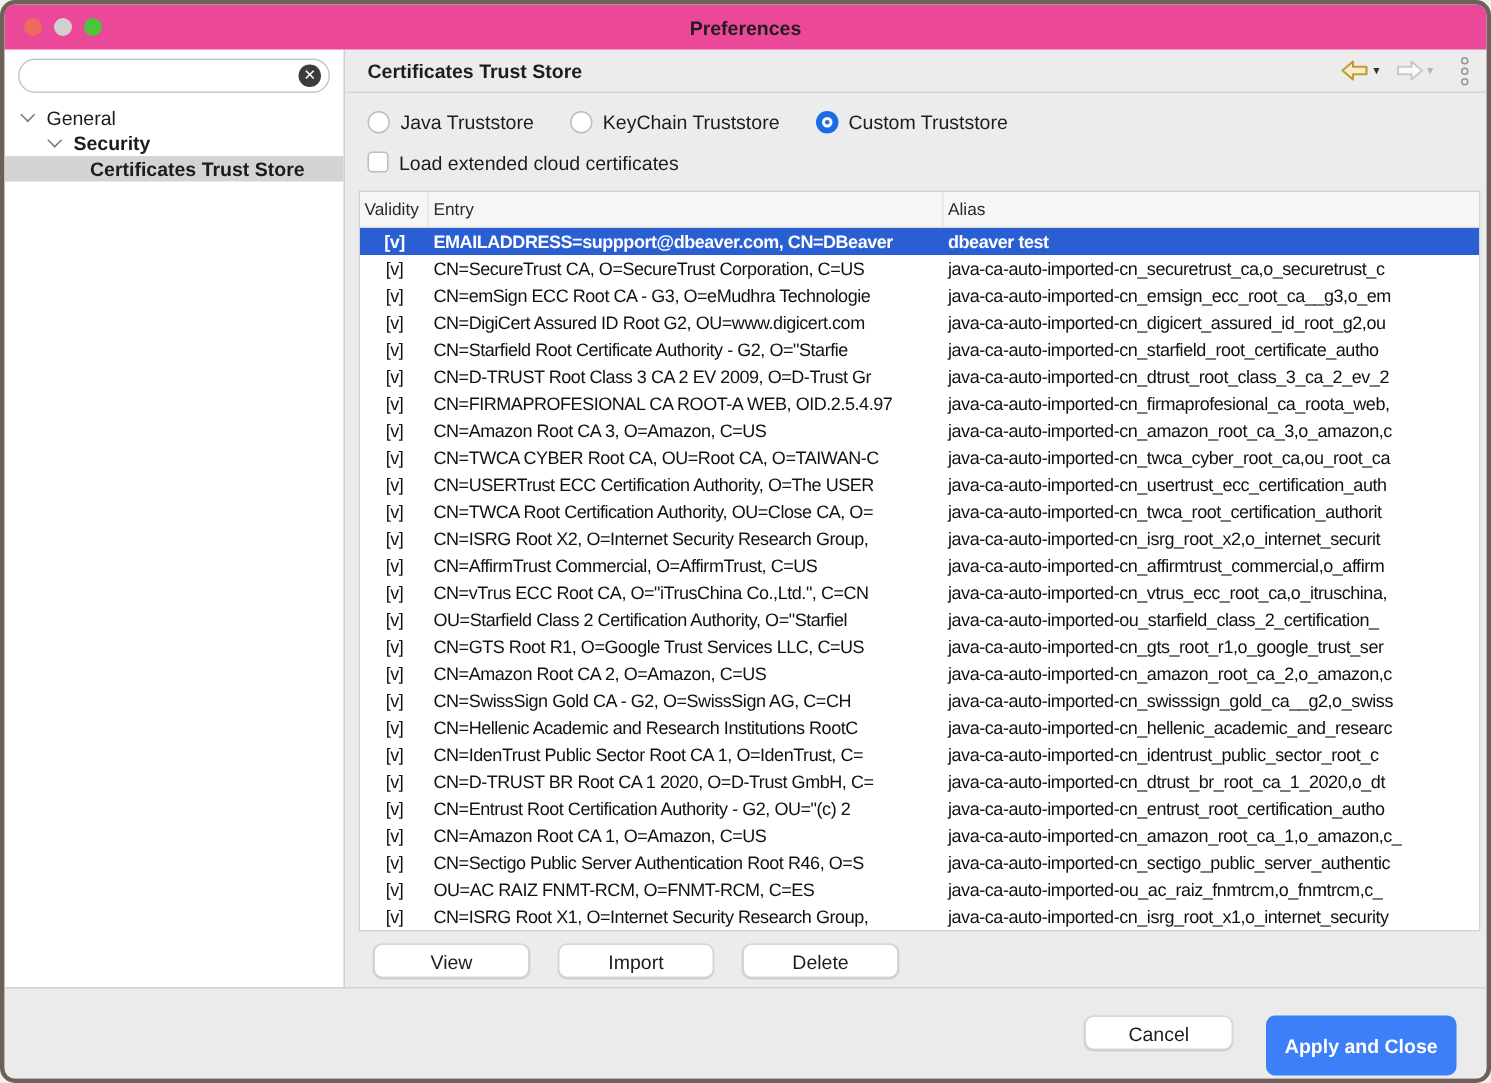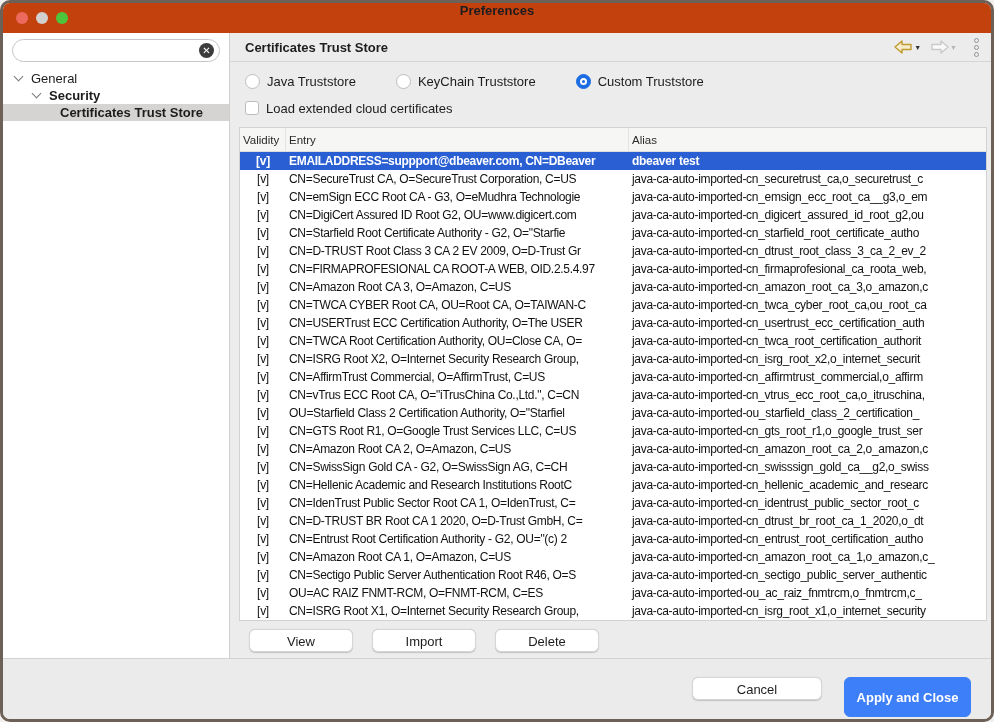--- a/index.html
+++ b/index.html
@@ -1,22 +1,22 @@
 <!DOCTYPE html>
 <html><head>
 <meta charset="utf-8">
 <style>
   html,body{margin:0;padding:0;width:994px;height:722px;background:#f2f0ee;
     font-family:"Liberation Sans","DejaVu Sans",sans-serif;-webkit-font-smoothing:antialiased;}
   *{box-sizing:border-box;}
   .window{position:absolute;inset:0;border:3px solid #6d6057;border-radius:10px;
     overflow:hidden;background:#ececec;display:flex;flex-direction:column;}
   
-  .titlebar{height:30px;flex:0 0 30px;background:#c2410c;position:relative;
-    display:flex;justify-content:center;}
+  .titlebar{height:30px;flex:0 0 30px;background:#ec4899;position:relative;
+    display:flex;align-items:center;justify-content:center;}
   .lights{position:absolute;left:13px;top:9px;display:flex;gap:8px;}
   .light{width:12px;height:12px;border-radius:50%;}
   .light.red{background:#ed6a5e;}
   .light.gray{background:#d2d0cf;}
   .light.green{background:#4ec43d;}
   .win-title{font-size:13px;font-weight:bold;color:#1d1d1f;}
   
   .body{flex:1;display:flex;min-height:0;}
   .sidebar{width:227px;flex:0 0 227px;background:#ffffff;border-right:1px solid #cfcfcf;
     padding-top:6px;}
@@ -39,21 +39,21 @@
   .main-header{height:29px;flex:0 0 29px;border-bottom:1px solid #d6d5d4;display:flex;
     align-items:center;padding:0 10px 0 15px;}
   .main-title{font-size:13px;font-weight:bold;color:#1d1d1f;flex:1;}
   .nav-icons{display:flex;align-items:center;gap:3px;}
   .nav-arrow{display:flex;align-items:center;gap:1px;margin-right:6px;}
   .caret{font-size:7px;color:#333;}
   .caret.dim{color:#b5b5b5;}
   .kebab{display:flex;flex-direction:column;gap:2px;margin-left:6px;padding:2px;}
   .kebab span{width:5px;height:5px;border-radius:50%;border:1px solid #949494;}
   
-  .radio-row{display:flex;align-items:center;gap:40px;margin:9px 0 0 15px;height:20px;}
+  .radio-row{display:flex;align-items:center;gap:24px;margin:9px 0 0 15px;height:20px;}
   .radio-item{display:flex;align-items:center;gap:7px;font-size:13px;color:#1c1c1c;}
   .radio{width:15px;height:15px;border-radius:50%;background:#ffffff;border:1px solid #bdbdbd;
     position:relative;flex:0 0 auto;}
   .radio.on{background:#1c6ce3;border-color:#1c6ce3;}
   .radio.on::before{content:"";position:absolute;left:3px;top:3px;width:7px;height:7px;
     border-radius:50%;background:#ffffff;}
   .radio.on::after{content:"";position:absolute;left:5px;top:5px;width:3px;height:3px;
     border-radius:50%;background:#1c6ce3;}
   .check-row{display:flex;align-items:center;gap:7px;margin:7px 0 0 15px;height:20px;
     font-size:13px;color:#1c1c1c;}
@@ -73,21 +73,21 @@
   .col-alias{flex:1 1 auto;padding-left:3px;min-width:0;}
   
   .actions{display:flex;gap:19px;margin:8px 0 0 19px;}
   .mac-btn{width:104px;height:23px;background:#ffffff;border:1px solid #d6d6d6;border-radius:6px;
     box-shadow:0 0.5px 1px rgba(0,0,0,0.18);font-size:13px;color:#1c1c1c;
     font-family:inherit;text-align:center;line-height:21px;cursor:default;}
   
   .footer{height:61px;flex:0 0 61px;background:#ebebeb;border-top:1px solid #d2d2d2;
     display:flex;justify-content:flex-end;align-items:flex-start;gap:22px;
     padding:18px 20px 0 0;}
-  .footer .mac-btn{width:130px;}
+  .footer .mac-btn{width:99px;}
   .btn-primary{width:127px;height:40px;background:#3d7ff8;border:1px solid #3d7ff8;
     border-radius:6px;color:#ffffff;font-weight:bold;font-size:13px;line-height:21px;
     text-align:center;font-family:inherit;cursor:default;}
   svg{display:block;}
 </style>
 </head>
 <body>
 
 <div class="window">
 

